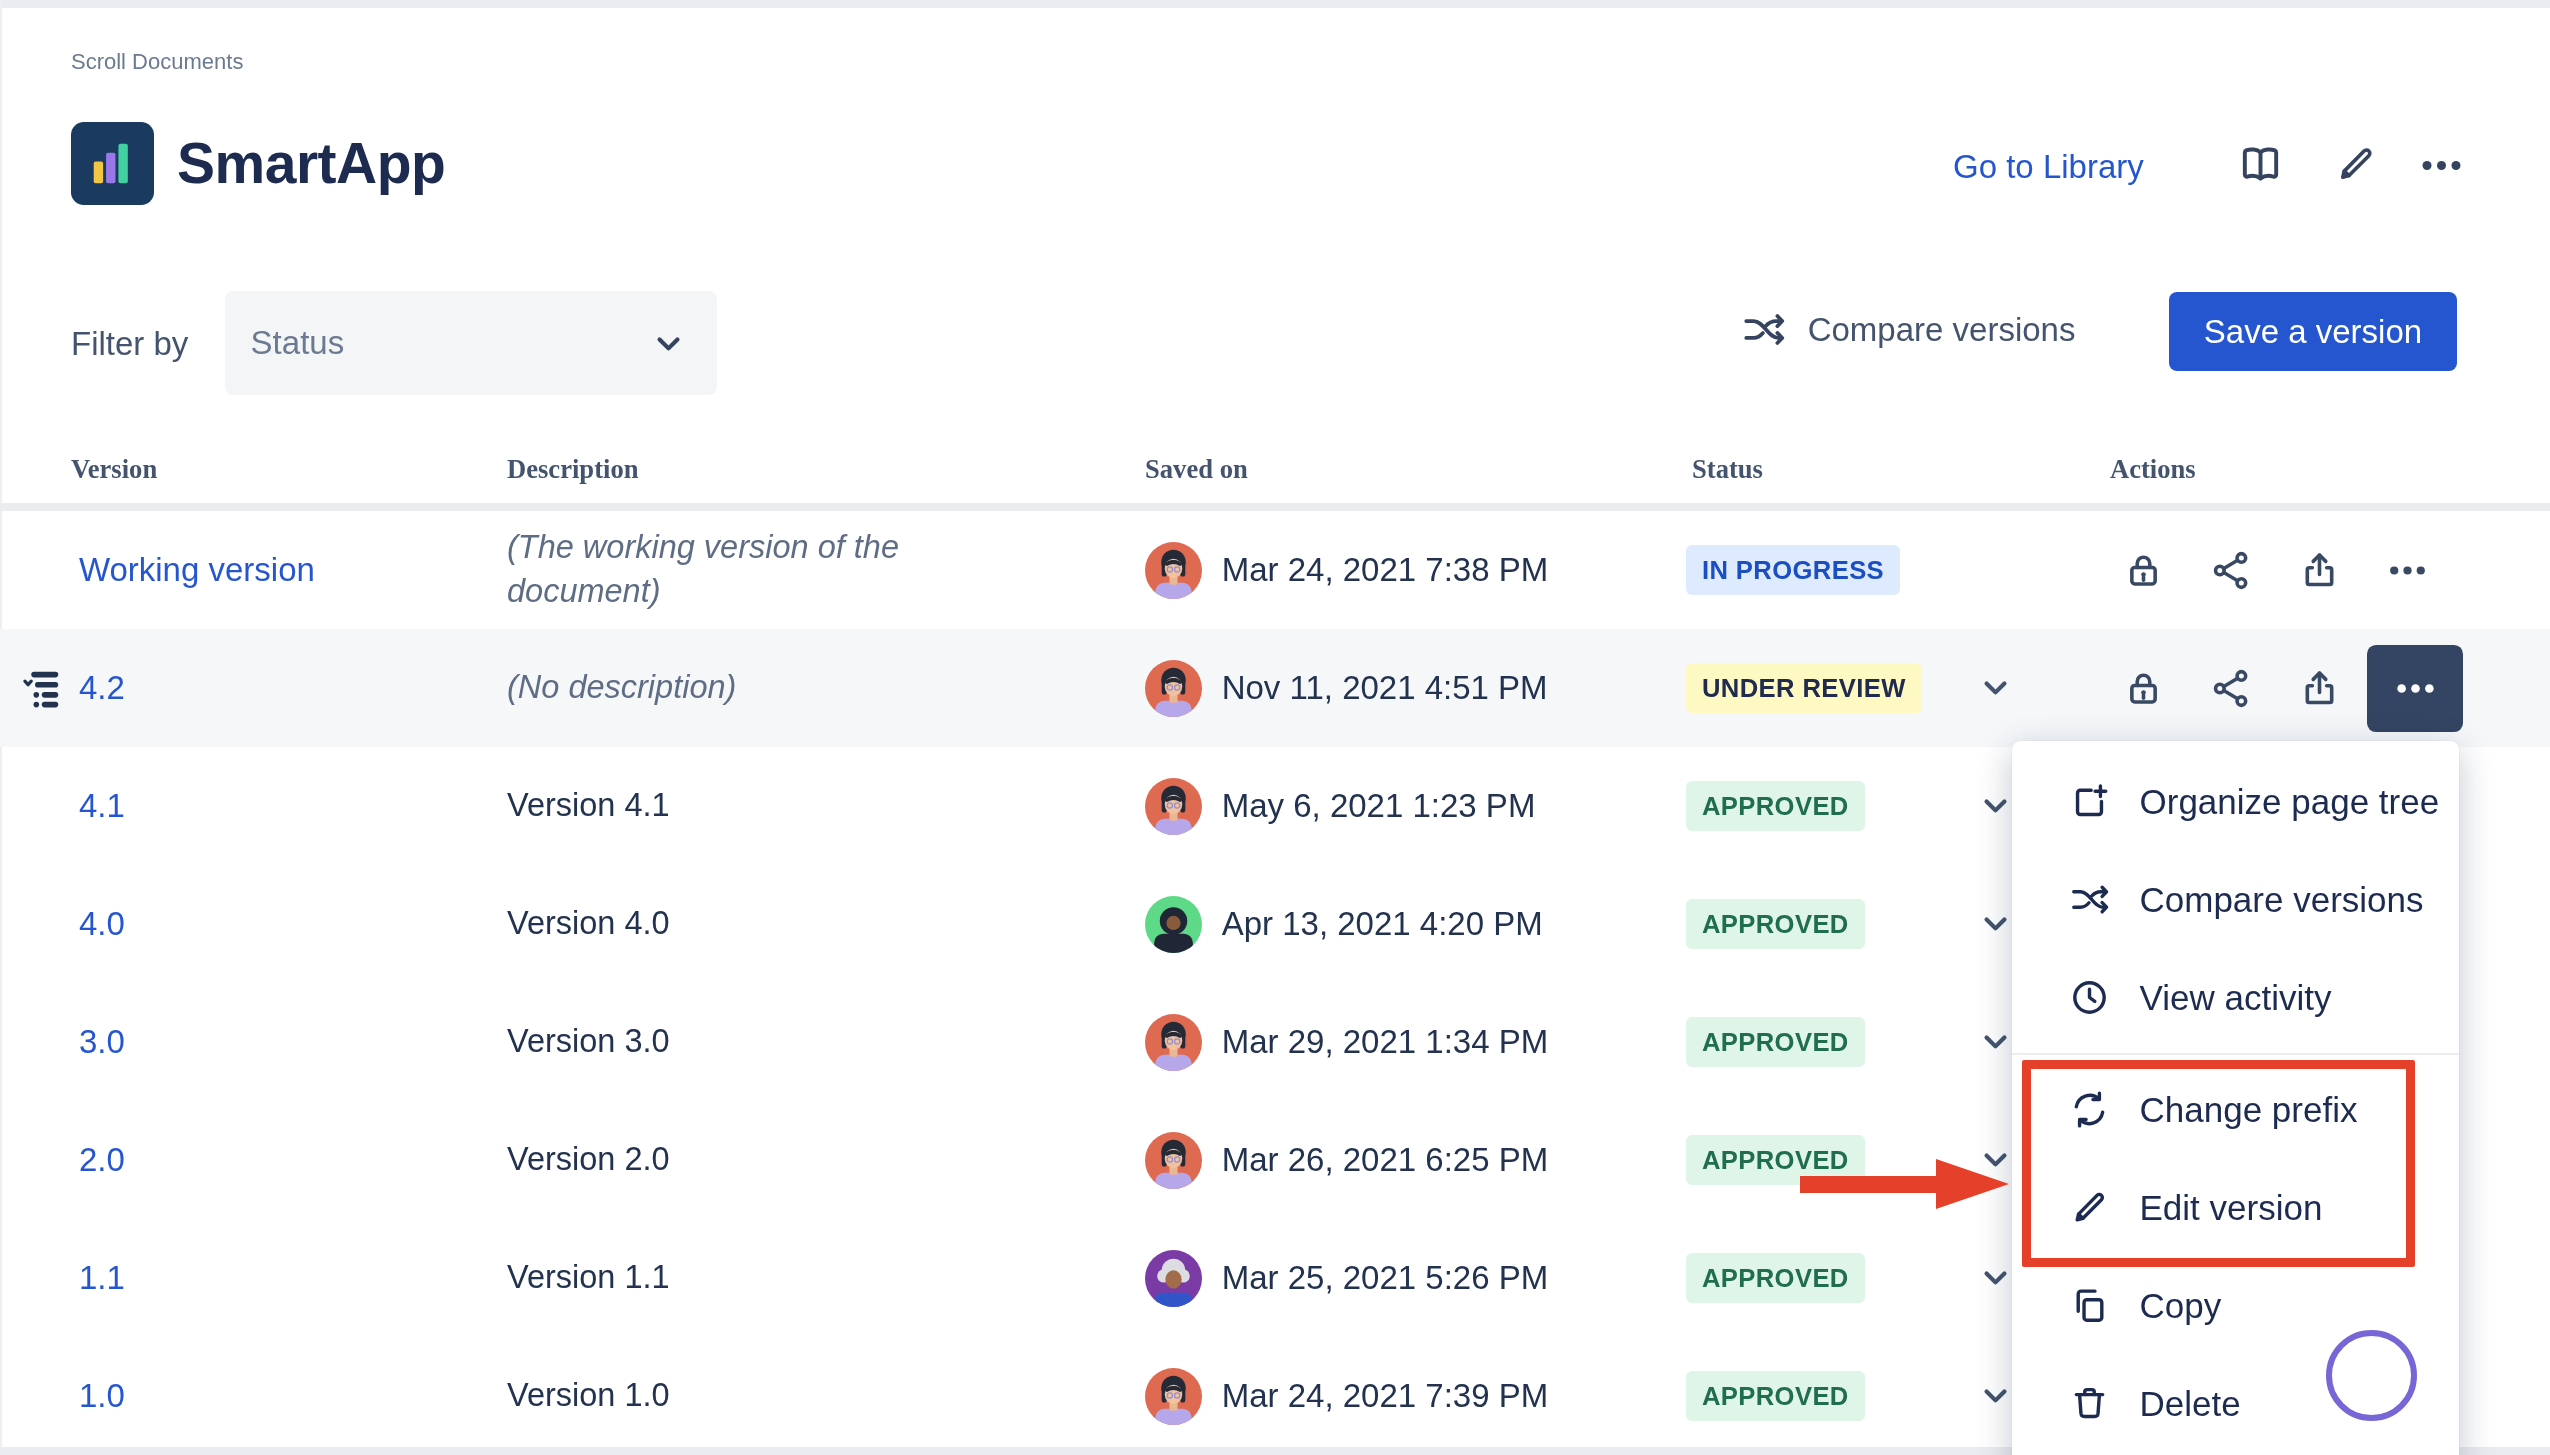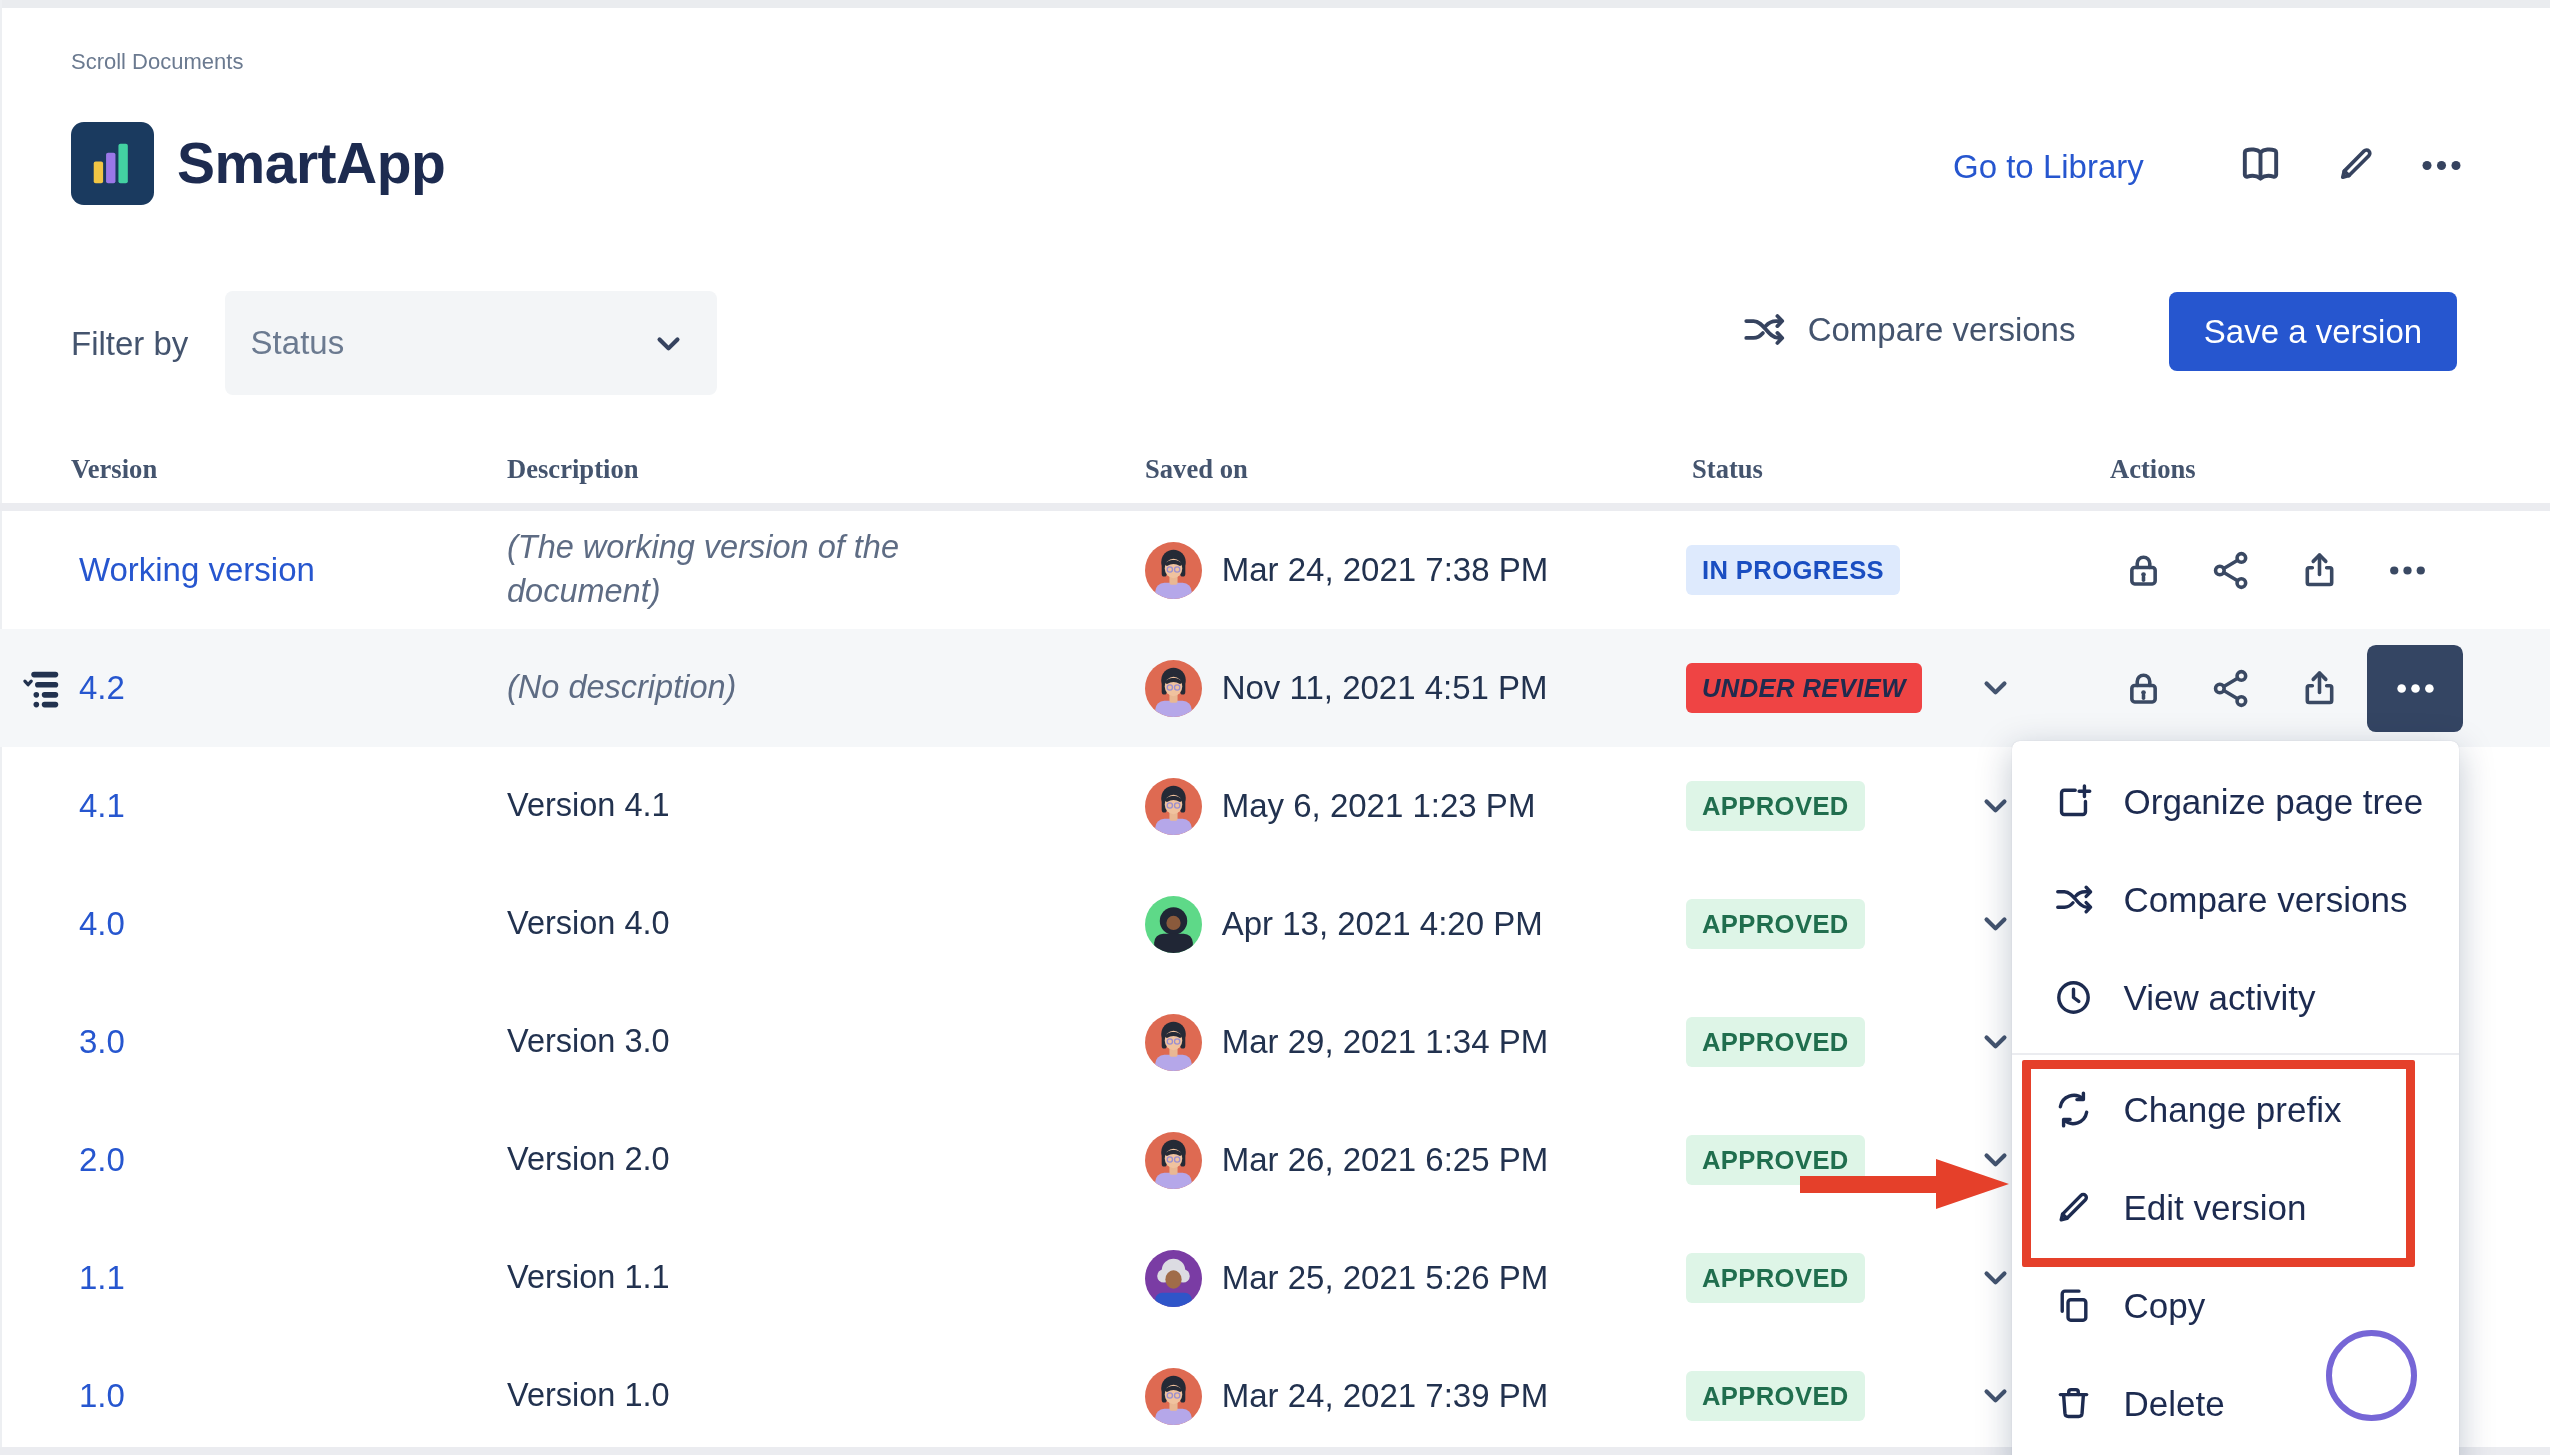--- a/index.html
+++ b/index.html
@@ -44,35 +44,35 @@
   .c{position:relative;}
   .vlink{font-size:33px;font-weight:500;color:#2656CF;margin-left:7.9px;cursor:pointer;text-decoration:none;}
   .tree{position:absolute;left:-51px;top:50%;margin-top:-22.6px;width:45px;height:45px;color:#22324F;cursor:pointer;}
   .desc{font-size:32.5px;color:#22324F;display:inline-block;max-width:492px;line-height:1.35;}
   .desc.it{font-style:italic;color:#5E6C84;}
   .saved{display:flex;align-items:center;gap:19.7px;}
   .avatar{width:57px;height:57px;flex:0 0 auto;}
   .date{font-size:33px;color:#22324F;white-space:nowrap;}
   .badge{display:inline-block;font-size:25.6px;font-weight:700;letter-spacing:0.4px;padding:10.8px 15.8px;border-radius:5.9px;margin-left:-5.9px;white-space:nowrap;}
   .b-prog{background:#DEEAFD;color:#1A4EC1;}
-  .b-review{background:#ef4444;color:#202B4E;font-style:italic;}
+  .b-review{background:#fef9c3;color:#202B4E;}
   .b-appr{background:#DEF5E7;color:#206E4E;}
   .st-chev{position:absolute;left:284px;top:50%;margin-top:-19.7px;width:39px;height:39px;color:#44546F;cursor:pointer;}
   .acts{display:flex;align-items:center;padding-left:11.8px;}
   .aicon{width:43px;height:43px;color:#3A4963;cursor:pointer;}
   .aicon + .aicon{margin-left:45px;}
   .menu-btn{margin-left:26.6px;width:96px;height:87px;background:#344563;border-radius:8.9px;display:flex;
             align-items:center;justify-content:center;cursor:pointer;}
   .menu-btn svg{width:45px;height:45px;color:#ffffff;}
   .dots-plain{margin-left:45px;}
 
   
   .menu{position:absolute;left:2012px;top:741px;width:447px;height:729px;background:#fff;border-radius:7.9px;
         box-shadow:0 9.8px 35px rgba(9,30,66,0.25), 0 0 1px rgba(9,30,66,0.2);z-index:10;padding-top:11.8px;box-sizing:border-box;}
-  .mi{height:98px;display:flex;align-items:center;gap:29.5px;padding-left:41px;cursor:pointer;}
+  .mi{height:98px;display:flex;align-items:center;gap:29.5px;padding-left:57px;cursor:pointer;}
   .mi .micon{width:41px;height:41px;color:#1D2B50;flex:0 0 auto;}
   .mi .mlabel{font-size:35px;color:#1D2B50;}
   .mdiv{height:2px;background:#EBECF0;margin:5.9px 0;}
 
   
   .red-box{position:absolute;left:2022px;top:1060px;width:393px;height:207px;border:9.8px solid #E5402A;
            box-sizing:border-box;z-index:12;border-radius:2px;}
   .arrow-shaft{position:absolute;left:1800px;top:1176px;width:144px;height:16.7px;background:#E5402A;z-index:12;}
   .arrow-head{position:absolute;left:1936px;top:1159px;width:0;height:0;z-index:12;
               border-top:25.6px solid transparent;border-bottom:25.6px solid transparent;border-left:73px solid #E5402A;}

